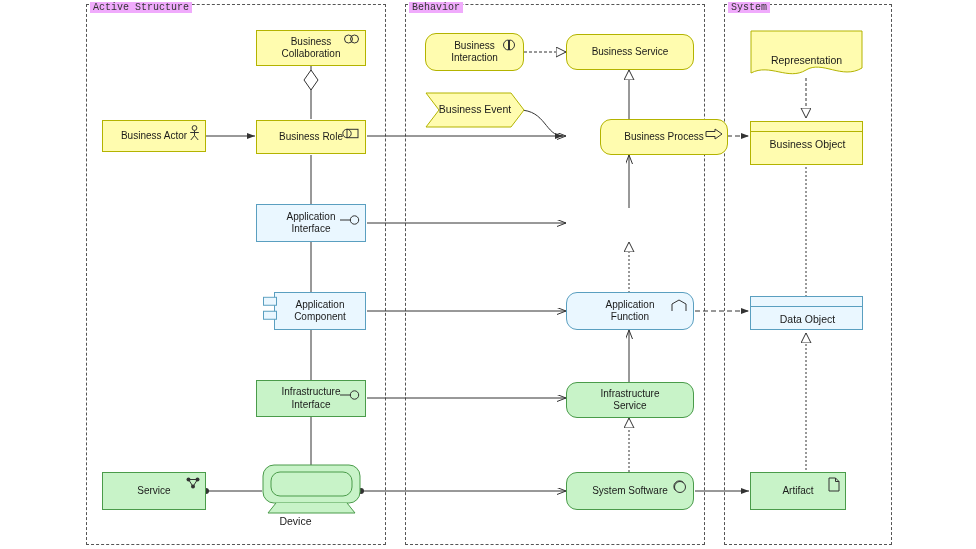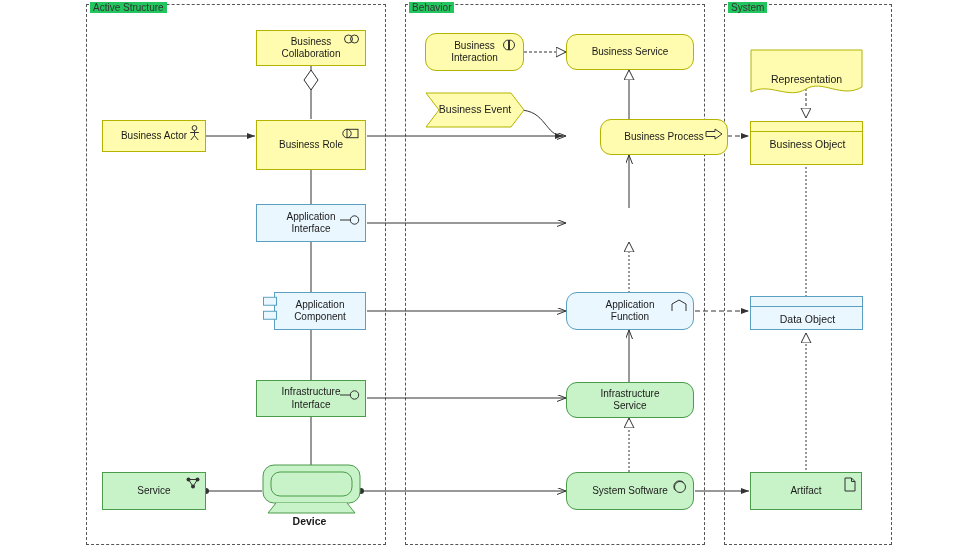--- a/index.html
+++ b/index.html
@@ -1,19 +1,19 @@
 <!DOCTYPE html>
 <html><head>
 <meta charset="utf-8">
 <style>
   html,body{margin:0;padding:0;background:#ffffff;}
   body{width:976px;height:549px;font-family:"Liberation Sans",sans-serif;}
   #canvas{position:relative;width:976px;height:549px;overflow:hidden;background:#fff;}
   .swimlane{position:absolute;border:1px dashed #555;box-sizing:border-box;}
-  .swimlane-label{position:absolute;font-size:10px;color:#333;background:#22c55e;padding:0 3px;}
+  .swimlane-label{position:absolute;font-size:10px;color:#333;background:#f0abfc;padding:0 3px;font-family:Liberation Mono, monospace;}
   .node{position:absolute;box-sizing:border-box;display:flex;align-items:center;justify-content:center;text-align:center;font-size:10px;color:#1a1a1a;line-height:1.25;}
   .biz{background:#fffcaf;border:1px solid #b3b300;}
   .app{background:#eaf7ff;border:1px solid #5a9fc0;}
   .tech{background:#c8f3c8;border:1px solid #4a9b4a;}
   .rounded{border-radius:11px;}
   .node .lbl{padding:0 6px;pointer-events:none;}
   .ic{position:absolute;top:3px;right:4px;}
   .ic-left{position:absolute;top:50%;left:-13px;transform:translateY(-50%);}
   svg.edges{position:absolute;left:0;top:0;width:976px;height:549px;pointer-events:none;}
   .devicecap{position:absolute;}
@@ -118,21 +118,21 @@
       <svg width="11" height="16" viewBox="0 0 11 16">
           <circle cx="5.5" cy="3" r="2.4" fill="none" stroke="#333"></circle>
           <line x1="5.5" y1="5.4" x2="5.5" y2="10.5" stroke="#333"></line>
           <line x1="1.2" y1="7.5" x2="9.8" y2="7.5" stroke="#333"></line>
           <line x1="5.5" y1="10.5" x2="1.8" y2="15" stroke="#333"></line>
           <line x1="5.5" y1="10.5" x2="9.2" y2="15" stroke="#333"></line>
         </svg>
     </span>
   </div>
 
-  <div class="node biz" style="left:256px;top:120px;width:110px;height:50px;">
+  <div class="node biz" style="left:256px;top:120px;width:110px;height:34px;">
     <span class="lbl">Business Role</span>
     <span class="ic" style="top:7px;right:5px;">
       <svg width="18" height="11" viewBox="0 0 18 11">
           <circle cx="5" cy="5.5" r="4.2" fill="none" stroke="#333"></circle>
           <rect x="5" y="1.3" width="11" height="8.4" fill="none" stroke="#333"></rect>
         </svg>
     </span>
   </div>
 
   <div class="node biz rounded" style="left:425px;top:33px;width:99px;height:38px;">
@@ -159,21 +159,21 @@
 
   <div class="node biz rounded" style="left:566px;top:119px;width:128px;height:36px;margin-left:34px;">
     <span class="lbl">Business Process</span>
     <span class="ic" style="top:8px;right:4px;">
       <svg width="18" height="12" viewBox="0 0 18 12">
           <path d="M1,3.5 L10,3.5 L10,1 L17,6 L10,11 L10,8.5 L1,8.5 z" fill="none" stroke="#333"></path>
         </svg>
     </span>
   </div>
 
-  <div class="repnode" style="left:750px;top:30px;width:113px;height:48px;margin-top:19px;">
+  <div class="repnode" style="left:750px;top:30px;width:113px;height:48px;">
     <svg width="113" height="48" viewBox="0 0 113 48">
         <path d="M1,1 L112,1 L112,38 C92,50 72,30 56,40 C38,51 20,33 1,43 z" fill="#fffcaf" stroke="#b3b300"></path>
       </svg>
     <span class="caption" style="left:0;top:24px;width:113px;">Representation</span>
   </div>
 
   <div class="dataobj bizobj biz" style="left:750px;top:121px;width:113px;height:44px;">
     <div class="bar"></div>
     <div class="caption" style="left:0;top:16px;width:113px;">Business Object</div>
   </div>
@@ -246,33 +246,33 @@
     </span>
   </div>
 
   <div class="devicecap" style="left:262px;top:464px;width:99px;height:50px;">
     <svg width="99" height="50" viewBox="0 0 99 50">
       <rect x="1" y="1" width="97" height="38" rx="11" ry="11" fill="#c8f3c8" stroke="#4a9b4a"></rect>
       <rect x="9" y="8" width="81" height="24" rx="9" ry="9" fill="#c8f3c8" stroke="#4a9b4a"></rect>
       <path d="M14,39 L6,49 L93,49 L85,39" fill="#c8f3c8" stroke="#4a9b4a"></path>
     </svg>
   </div>
-  <div class="caption" style="left:260px;top:515px;width:99px;font-weight:bold;">Device</div>
+  <div class="caption" style="left:246px;top:515px;width:99px;">Device</div>
 
   <div class="node tech rounded" style="left:566px;top:472px;width:128px;height:38px;">
     <span class="lbl">System Software</span>
     <span class="ic" style="top:7px;right:6px;">
       <svg width="14" height="14" viewBox="0 0 14 14">
           <circle cx="7" cy="7" r="5.5" fill="none" stroke="#333"></circle>
           <path d="M2.5,10.5 A5.5,5.5 0 0 1 10.5,2.5" fill="none" stroke="#333"></path>
         </svg>
     </span>
   </div>
 
-  <div class="node tech" style="left:750px;top:472px;width:112px;height:38px;">
+  <div class="node tech" style="left:750px;top:472px;width:96px;height:38px;">
     <span class="lbl">Artifact</span>
     <span class="ic" style="top:4px;right:5px;">
       <svg width="12" height="15" viewBox="0 0 12 15">
           <path d="M1,1 L7.5,1 L11,4.5 L11,14 L1,14 z" fill="none" stroke="#333"></path>
           <path d="M7.5,1 L7.5,4.5 L11,4.5" fill="none" stroke="#333"></path>
         </svg>
     </span>
   </div>
 
 </div>

